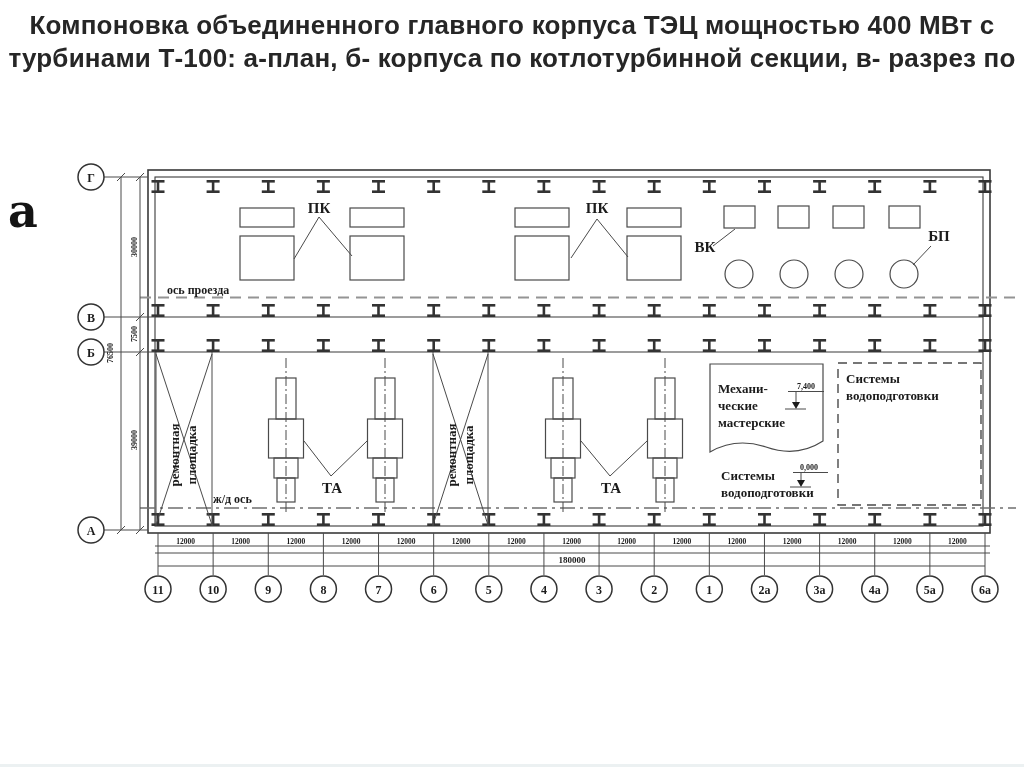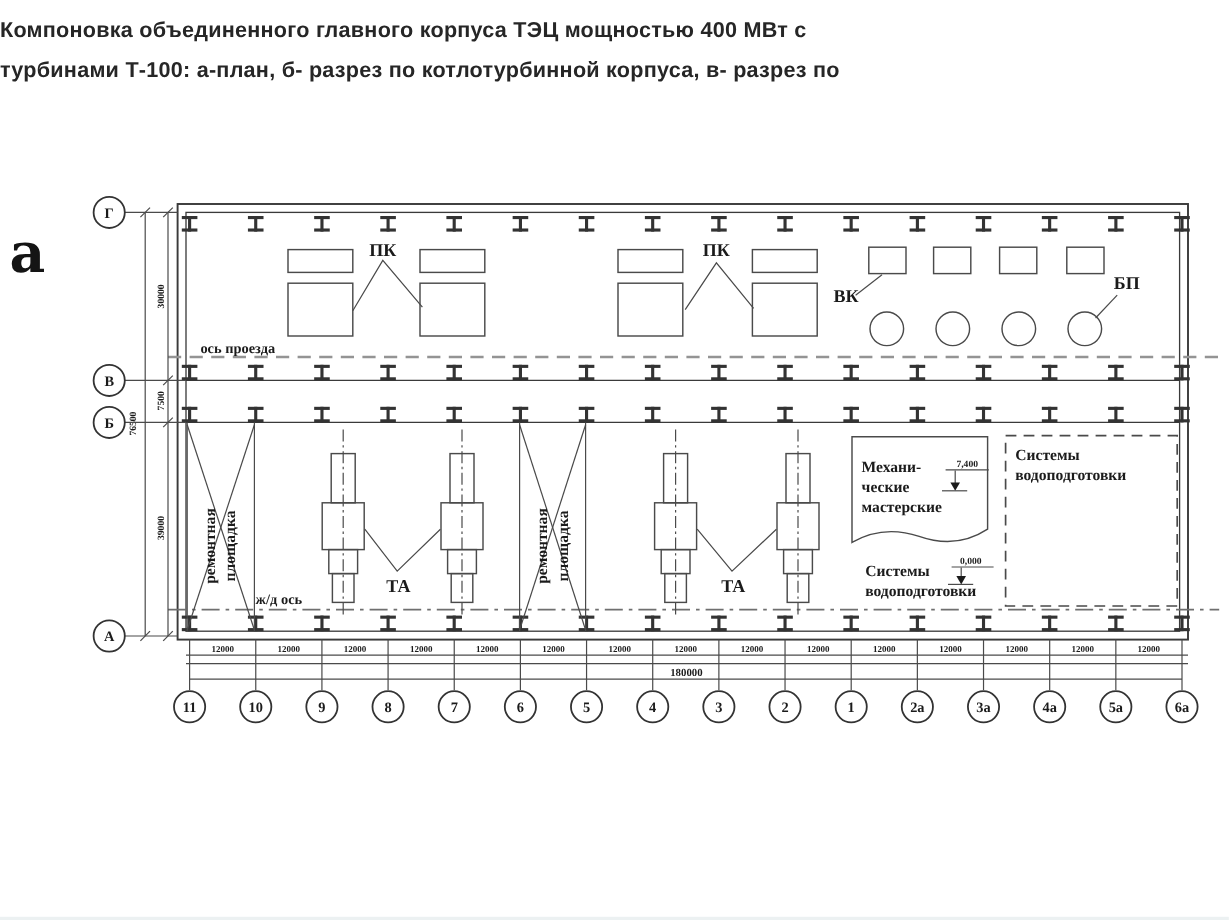--- a/index.html
+++ b/index.html
@@ -2,21 +2,21 @@
 <html><head>
 <meta charset="utf-8">
 <style>
   html,body{margin:0;padding:0;}
   body{
     width:1024px;height:767px;position:relative;overflow:hidden;
     background:#ffffff;font-family:"Liberation Sans",sans-serif;
   }
   .title{
     position:absolute;top:9px;left:0;width:100%;
-    text-align:left;font-weight:bold;font-size:18px;line-height:33px;
+    text-align:center;font-weight:bold;font-size:26px;line-height:33px;
     color:#262626;letter-spacing:.2px;
   }
   .fig-label{
     position:absolute;left:8px;top:188px;
     font-family:"DejaVu Serif","Liberation Serif",serif;
     font-size:46px;font-weight:bold;color:#141414;line-height:1;
   }
   .bottom-strip{
     position:absolute;left:0;bottom:0;width:100%;height:3px;background:#ecf1f2;
   }
@@ -36,21 +36,21 @@
   .ln{stroke:#3a3a3a;fill:none;stroke-width:1.1;}
   .ln2{stroke:#3a3a3a;fill:none;stroke-width:1.6;}
   .thin{stroke:#4a4a4a;fill:none;stroke-width:1;}
   .eq{stroke:#4a4a4a;fill:none;stroke-width:1.2;}
 </style>
 </head>
 <body>
 
 <div class="title">
   <div>Компоновка объединенного главного корпуса ТЭЦ мощностью 400 МВт с</div>
-  <div>турбинами Т-100: а-план, б- разрез по котлотурбинной корпуса, в- разрез по</div>
+  <div>турбинами Т-100: а-план, б- корпуса по котлотурбинной секции, в- разрез по</div>
 </div>
 
 <div class="fig-label">а</div>
 
 <svg id="plan-svg" width="1024" height="767" viewBox="0 0 1024 767">
 
   <defs>
     <g id="ibeam-shape" fill="#333333" stroke="none">
       <rect x="-6.5" y="0" width="13" height="2.6"></rect>
       <rect x="-1.3" y="0" width="2.6" height="13"></rect>

